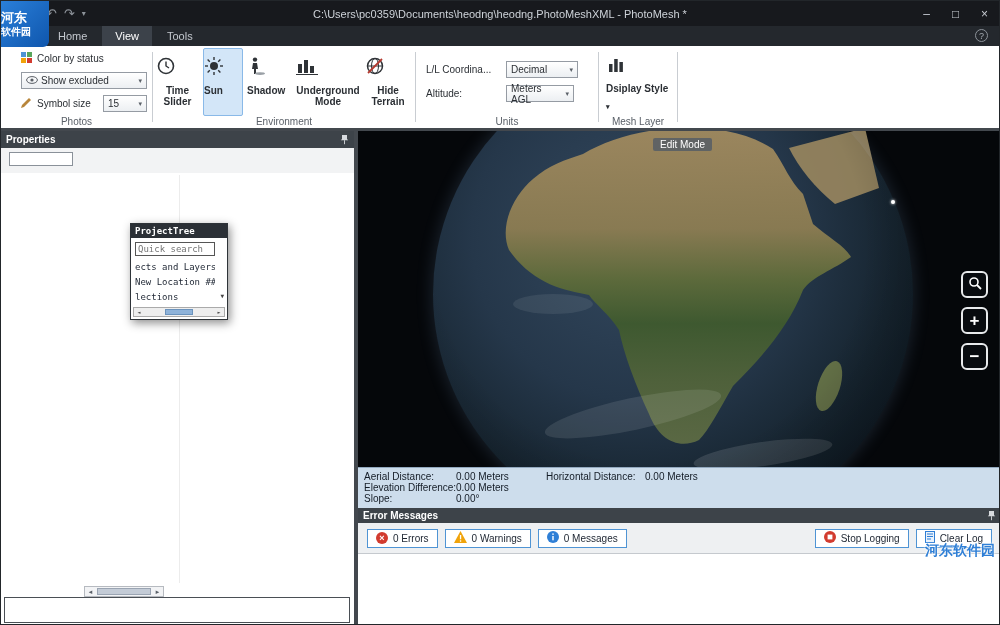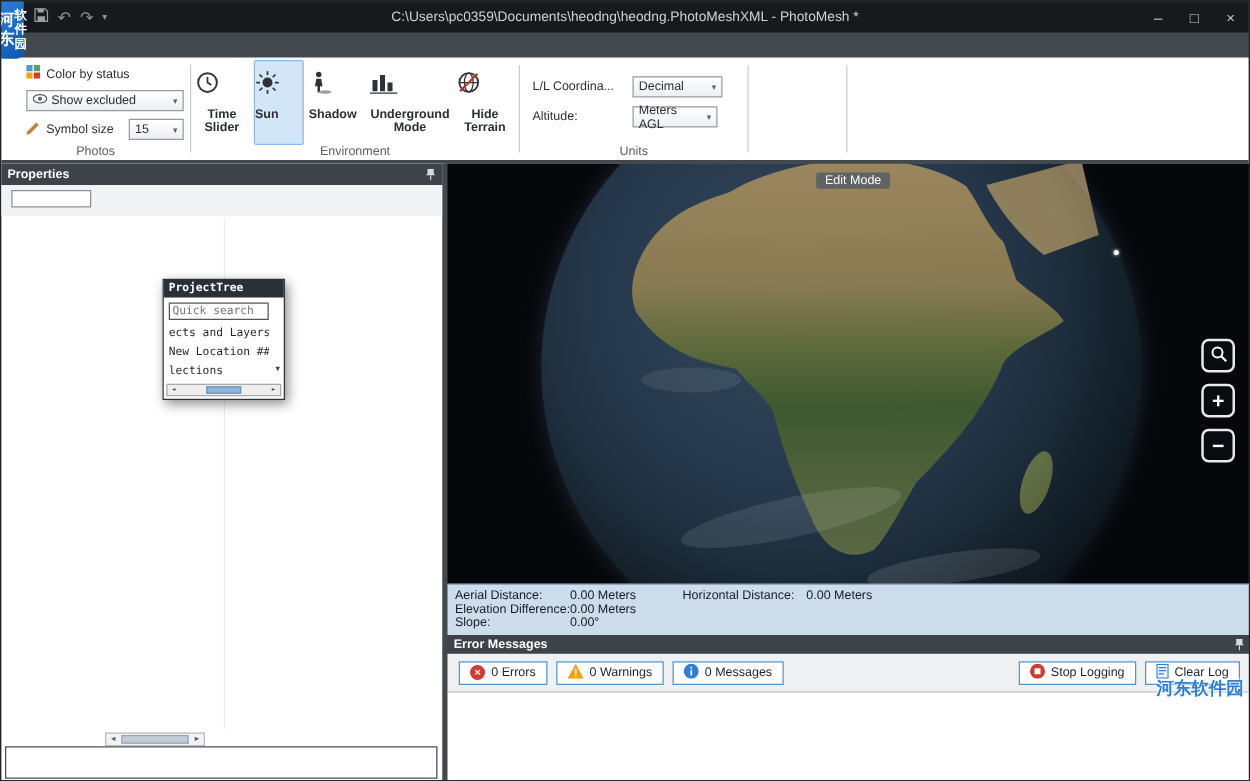--- a/index.html
+++ b/index.html
@@ -108,23 +108,23 @@
   .errtoolbar { position:absolute; left:357px; top:522px; width:643px; height:31px; background:#eef0f2;
                 display:flex; align-items:center; padding:0 9px; gap:7px; border-bottom:1px solid #c5c9ce; }
   .tool-btn { display:flex; align-items:center; gap:5px; background:#fff; border:1px solid #4f94d4;
               font-size:10px; color:#1c2430; height:19px; padding:0 8px; font-family:inherit; cursor:default; }
   .spacer { flex:1; }
   .ic-err { width:12px; height:12px; border-radius:50%; background:#d23b2f; color:#fff; font-size:9px;
             line-height:12px; text-align:center; font-weight:bold; display:inline-block; }
   .errcontent { position:absolute; left:357px; top:553px; width:643px; height:72px; background:#ffffff; }
 
   
-  .wm-logo { position:absolute; left:0; top:0; width:18px; height:46px;
+  .wm-logo { position:absolute; left:0; top:0; width:48px; height:46px;
              background:linear-gradient(135deg,#2a7fd9,#0f56ad); border-radius:0 0 6px 0; color:#fff;
-             display:flex; align-items:center; justify-content:center;
+             display:flex; flex-direction:column; justify-content:center;
              z-index:60; font-weight:bold; line-height:1.15; }
   .wm-logo .l1 { font-size:13px; } .wm-logo .l2 { font-size:10px; }
   .wm-corner { position:absolute; right:4px; top:541px; font-size:14px; font-weight:bold; color:#2f7fd6;
                text-shadow:0 0 2px #fff, 0 0 3px #fff; z-index:60; pointer-events:none; }
 </style>
 </head>
 <body>
 
 <div class="app">
 
@@ -148,20 +148,26 @@
       <span class="caret">▾</span>
     </div>
     <div class="title-text">C:\Users\pc0359\Documents\heodng\heodng.PhotoMeshXML - PhotoMesh *</div>
     <div class="win-controls">
       <div class="win-btn">–</div>
       <div class="win-btn">□</div>
       <div class="win-btn">×</div>
     </div>
   </div>
 
+  <div class="tabrow">
+    <div class="tab">Home</div>
+    <div class="tab active">View</div>
+    <div class="tab">Tools</div>
+    <div class="help-badge">?</div>
+  </div>
 
   <div class="ribbon">
 
     <div class="rgroup" style="left:0;width:151px;">
       <div class="p-row" style="top:6px;">
         <span>
           <svg width="11" height="11" viewBox="0 0 11 11">
               <rect width="5" height="5" fill="#4f94d4"></rect>
               <rect x="6" width="5" height="5" fill="#58a55c"></rect>
               <rect y="6" width="5" height="5" fill="#f0a30a"></rect>
@@ -272,20 +278,34 @@
         <span class="u-label">Altitude:</span>
         <div class="combo" style="width:68px;">
           <span>Meters AGL</span>
           <span class="arr">▾</span>
         </div>
       </div>
       <div class="group-label">Units</div>
     </div>
     <div class="vdiv" style="left:597px;"></div>
 
+    <div class="rgroup" style="left:598px;width:78px;">
+      <div class="big-btn" style="left:6px;width:66px;">
+        <span>
+          <svg width="20" height="18" viewBox="0 0 20 18">
+              <rect x="3" y="8" width="3.5" height="8" fill="#2f3337"></rect>
+              <rect x="8.2" y="3" width="3.5" height="13" fill="#2f3337"></rect>
+              <rect x="13.4" y="6" width="3.5" height="10" fill="#2f3337"></rect>
+            </svg>
+        </span>
+        <span>Dsiplay Style</span>
+        <span class="mesh-caret">▾</span>
+      </div>
+      <div class="group-label">Mesh Layer</div>
+    </div>
     <div class="vdiv" style="left:676px;"></div>
   </div>
 
   <div class="left-panel">
     <div class="panel-header">
       <span>Properties</span>
       <span class="pin">
         <svg width="9" height="10" viewBox="0 0 9 10">
             <path d="M2 0h5v4l1.2 1.2H.8L2 4z" fill="#d7dade"></path>
             <rect x="4.1" y="5.2" width="0.9" height="4" fill="#d7dade"></rect>

